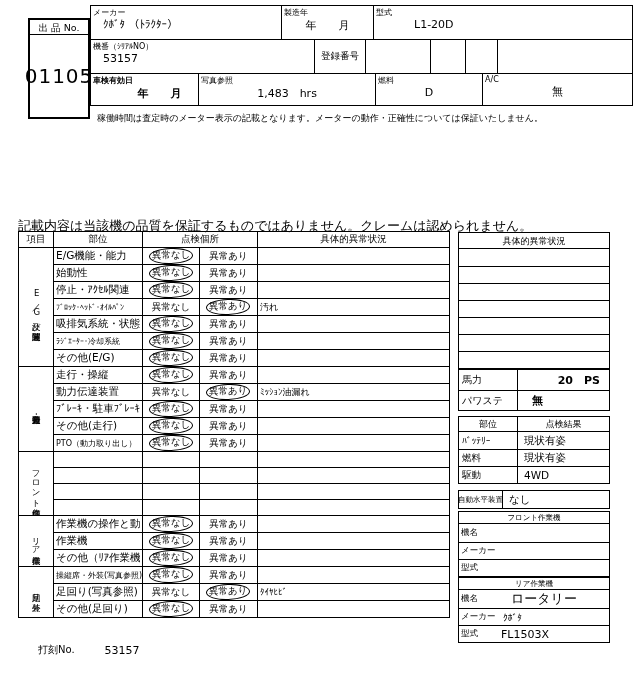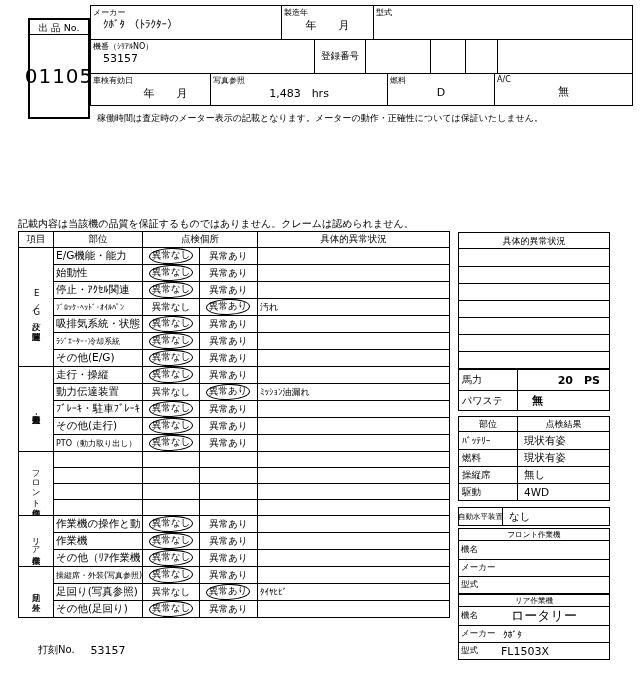--- a/index.html
+++ b/index.html
@@ -26,24 +26,24 @@
   .lbl { display:block; font-size:8px; padding:1px 0 0 2px; white-space:nowrap; }
   .val { display:block; font-size:11px; padding-left:12px; white-space:nowrap; }
   .val.center { text-align:center; padding-left:0; }
   .cell-center { display:flex; align-items:center; justify-content:center; font-size:9.5px; }
 
   
   .w-maker{width:191px;} .w-mfg{width:92px;} .w-model{flex:1;}
   
   .w-serial{width:224px;} .w-reg{width:51px;} .w-e1{width:65px;} .w-e2{width:35px;} .w-e3{width:32px;} .w-e4{flex:1;}
   
-  .w-insp{width:120px;} .w-hours{width:177px;} .w-fuel{width:107px;} .w-ac{flex:1;}
+  .w-insp{width:108px;font-weight:bold;} .w-hours{width:177px;} .w-fuel{width:107px;} .w-ac{flex:1;}
 
   .meter-note { left:0; top:112px; width:640px; text-align:center; font-size:9px; white-space:nowrap; }
-  .disclaimer { left:18px; top:217px; font-size:10px; white-space:nowrap;font-family:Liberation Mono, monospace; }
+  .disclaimer { left:18px; top:217px; font-size:13px; white-space:nowrap;font-family:Liberation Mono, monospace; }
 
   
   .insp-wrap { left:18px; top:231px; }
   table.insp { border-collapse:collapse; table-layout:fixed; width:431px; }
   table.insp th, table.insp td { border:1px solid #000; height:16px; padding:0 2px; overflow:hidden; white-space:nowrap; }
   table.insp th { font-weight:normal; font-size:9.5px; }
   td.part { font-size:10.5px; }
   td.part.small { font-size:8px; }
   td.chk { text-align:center; font-size:9.5px; padding:0; }
   td.remark { font-size:9px; }
@@ -80,21 +80,21 @@
   .imp-h { height:12px; font-size:7.5px; text-align:center; line-height:12px; border-bottom:1px solid #000; }
   .imp-row { display:flex; align-items:center; height:17px; }
   .imp-row + .imp-row { border-top:1px solid #000; }
   .imp-row.big { height:18px; }
   .imp-label { font-size:8.5px; padding-left:2px; width:36px; white-space:nowrap; }
   .imp-val { font-size:10px; white-space:nowrap; }
   .imp-val.big { font-size:13px; padding-left:16px; }
   .imp-val.kana { font-size:9.5px; padding-left:8px; }
   .imp-val.model { font-size:11px; padding-left:6px; }
 
-  .stamp-line { left:38px; top:643px; display:flex; gap:16px; align-items:flex-end; }
+  .stamp-line { left:38px; top:643px; display:flex; gap:30px; align-items:flex-end; }
   .stamp-label { font-size:10px; } .stamp-val { font-size:11px; }
   .mt5{margin-top:5px;} .mt6{margin-top:6px;} .mt2{margin-top:2px;}
 </style>
 </head>
 <body>
 
 <div class="abs auction-box">
   <div class="auction-label">出 品 No.</div>
   <div class="auction-value">01105</div>
 </div>
@@ -104,20 +104,21 @@
     <div class="icell w-maker">
       <span class="lbl">メーカー</span>
       <span class="val">ｸﾎﾞﾀ （ﾄﾗｸﾀｰ）</span>
     </div>
     <div class="icell w-mfg">
       <span class="lbl">製造年</span>
       <span class="val center">年　　月</span>
     </div>
     <div class="icell w-model">
       <span class="lbl">型式</span>
+      <span class="val" style="padding-left:40px">L1-20D</span>
     </div>
   </div>
   <div class="info-row r2">
     <div class="icell w-serial">
       <span class="lbl">機番（ｼﾘｱﾙNO）</span>
       <span class="val">53157</span>
     </div>
     <div class="icell w-reg cell-center">登録番号</div>
     <div class="icell w-e1"></div>
     <div class="icell w-e2"></div>
@@ -349,24 +350,20 @@
     <div id="result-rows">
         <div class="res-row">
           <div class="res-label">ﾊﾞｯﾃﾘｰ</div>
           <div class="res-val">現状有姿</div>
         </div>
         <div class="res-row">
           <div class="res-label">燃料</div>
           <div class="res-val">現状有姿</div>
         </div>
         <div class="res-row">
-          <div class="res-label">操縦席</div>
-          <div class="res-val">無し</div>
-        </div>
-        <div class="res-row">
           <div class="res-label">駆動</div>
           <div class="res-val">4WD</div>
         </div>
       </div>
   </div>
   <div class="rp-box mt6">
     <div class="al-row">
       <div class="al-label">自動水平装置</div>
       <div class="al-val">なし</div>
     </div>

